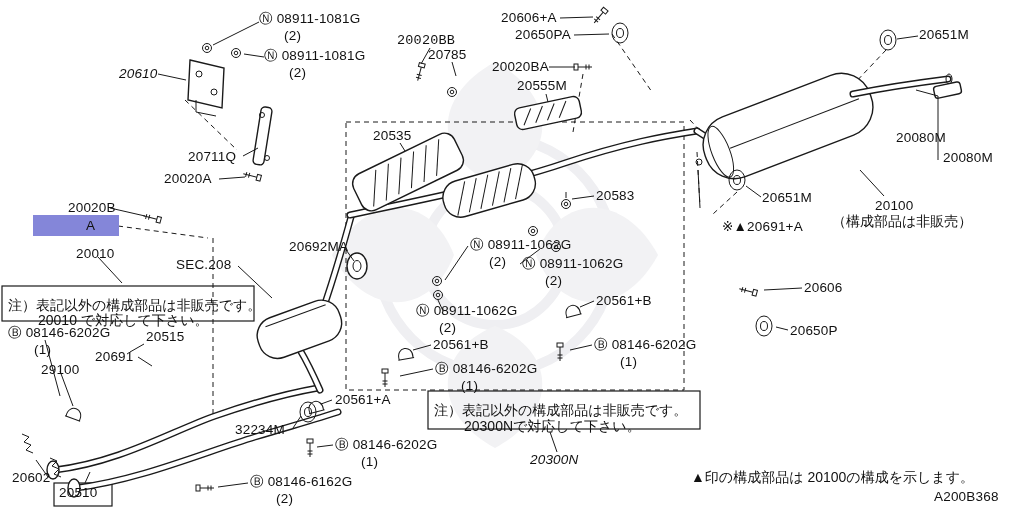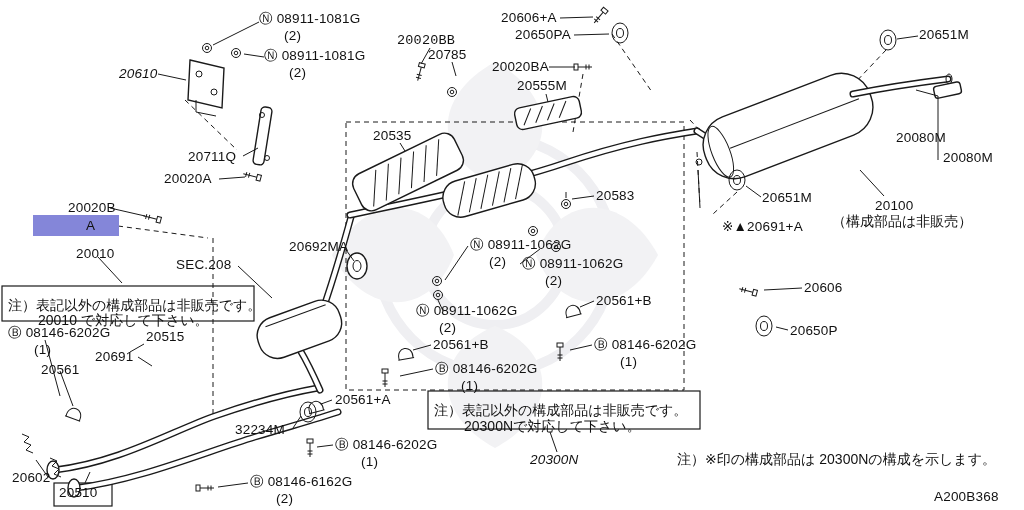--- a/index.html
+++ b/index.html
@@ -280,21 +280,21 @@
       <div class="lbl" style="left: 470px; top: 238px;">Ⓝ 08911-1062G</div>
       <div class="lbl" style="left: 489px; top: 255px;">(2)</div>
       <div class="lbl" style="left: 522px; top: 257px;">Ⓝ 08911-1062G</div>
       <div class="lbl" style="left: 545px; top: 274px;">(2)</div>
       <div class="lbl small" style="left: 8px; top: 291px;">注）表記以外の構成部品は非販売です。</div>
       <div class="lbl small" style="left: 38px; top: 306px;">20010 で対応して下さい。</div>
       <div class="lbl" style="left: 8px; top: 326px;">Ⓑ 08146-6202G</div>
       <div class="lbl" style="left: 34px; top: 343px;">(1)</div>
       <div class="lbl" style="left: 146px; top: 330px;">20515</div>
       <div class="lbl" style="left: 95px; top: 350px;">20691</div>
-      <div class="lbl" style="left: 41px; top: 363px;">20561</div>
+      <div class="lbl" style="left: 41px; top: 363px;">29100</div>
       <div class="lbl" style="left: 416px; top: 304px;">Ⓝ 08911-1062G</div>
       <div class="lbl" style="left: 439px; top: 321px;">(2)</div>
       <div class="lbl" style="left: 596px; top: 294px;">20561+B</div>
       <div class="lbl" style="left: 804px; top: 281px;">20606</div>
       <div class="lbl" style="left: 790px; top: 324px;">20650P</div>
       <div class="lbl" style="left: 433px; top: 338px;">20561+B</div>
       <div class="lbl" style="left: 594px; top: 338px;">Ⓑ 08146-6202G</div>
       <div class="lbl" style="left: 620px; top: 355px;">(1)</div>
       <div class="lbl" style="left: 435px; top: 362px;">Ⓑ 08146-6202G</div>
       <div class="lbl" style="left: 461px; top: 379px;">(1)</div>
@@ -302,16 +302,16 @@
       <div class="lbl small" style="left: 434px; top: 396px;">注）表記以外の構成部品は非販売です。</div>
       <div class="lbl small" style="left: 464px; top: 412px; text-align: right;">20300Nで対応して下さい。</div>
       <div class="lbl" style="left: 235px; top: 423px;">32234M</div>
       <div class="lbl" style="left: 335px; top: 438px;">Ⓑ 08146-6202G</div>
       <div class="lbl" style="left: 361px; top: 455px;">(1)</div>
       <div class="lbl" style="left: 530px; top: 453px; font-style: italic;">20300N</div>
       <div class="lbl" style="left: 12px; top: 471px;">20602</div>
       <div class="lbl" style="left: 59px; top: 486px;">20510</div>
       <div class="lbl" style="left: 250px; top: 475px;">Ⓑ 08146-6162G</div>
       <div class="lbl" style="left: 276px; top: 492px;">(2)</div>
-      <div class="lbl small" style="left: 677px; top: 445px;">注）※印の構成部品は 20300Nの構成を示します。</div>
+      <div class="lbl small" style="left: 691px; top: 463px;">▲印の構成部品は 20100の構成を示します。</div>
     </div>
 
 </div>
 
 </body></html>

